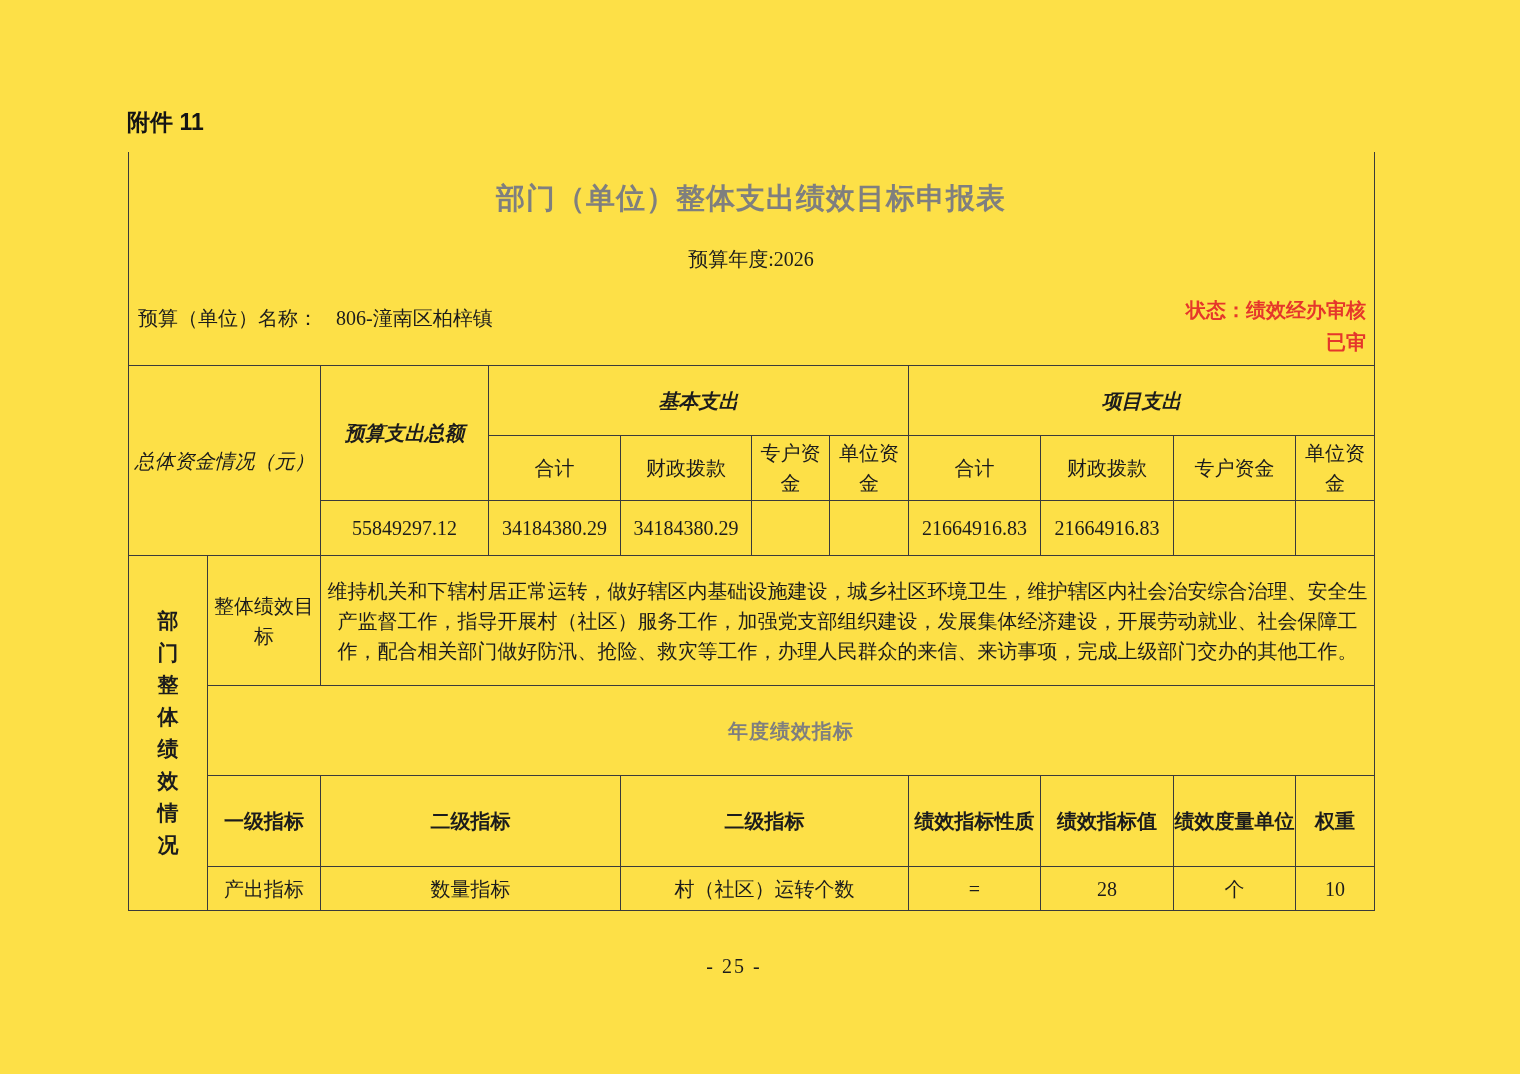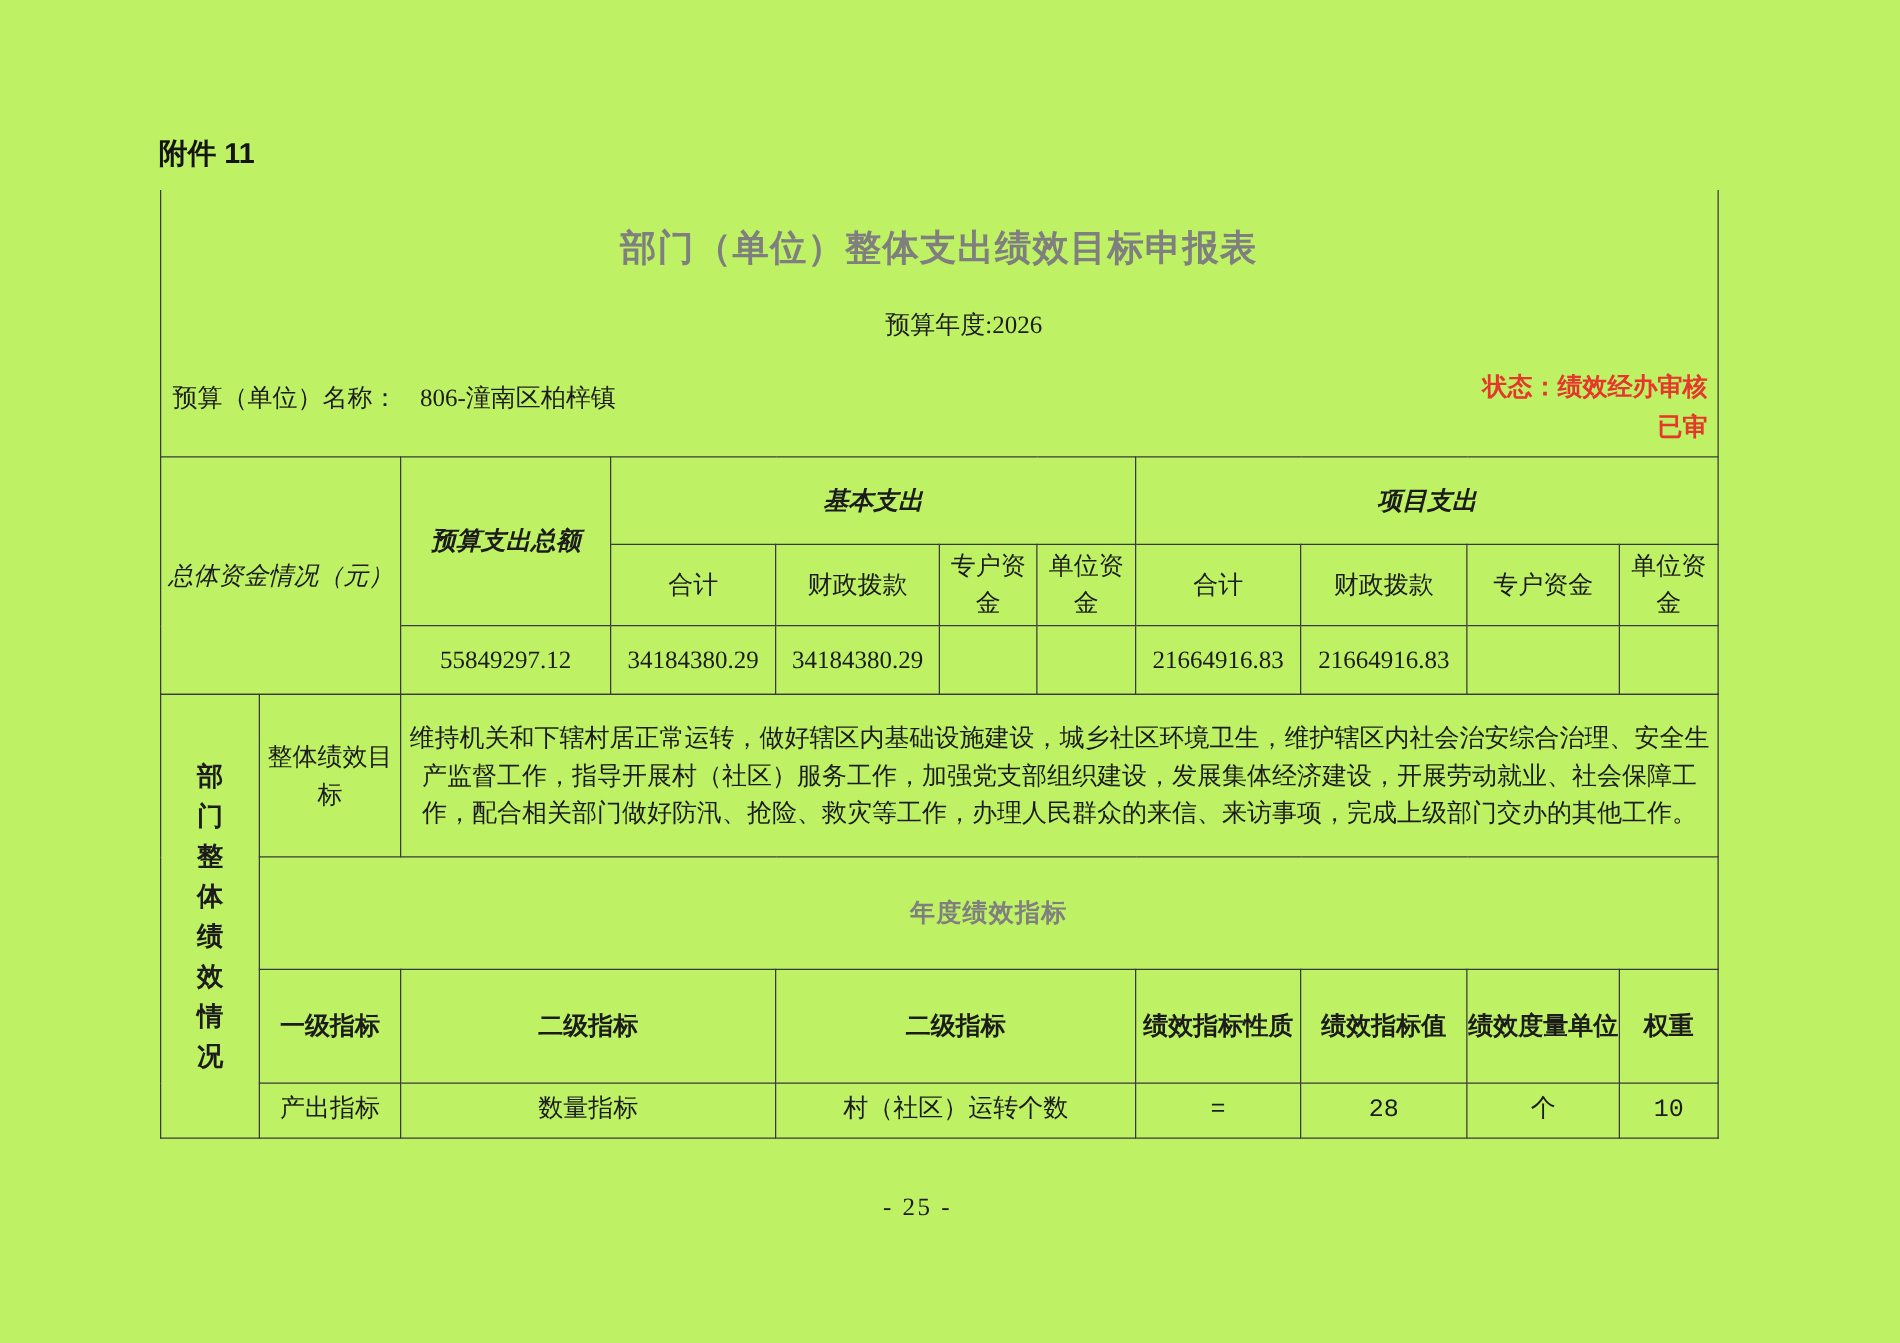--- a/index.html
+++ b/index.html
@@ -1,34 +1,34 @@
 <!DOCTYPE html>
 <html><head>
 <meta charset="utf-8">
 <style>
   html,body{margin:0;padding:0;background:#ffffff;}
   .page{
-    position:relative;width:1520px;height:1074px;background:#bef264;
+    position:relative;width:1520px;height:1074px;background:#fde047;
     font-family:"Liberation Serif","DejaVu Serif",serif;color:#1c1c1c;overflow:hidden;
   }
 
   .attachment{
     position:absolute;left:127px;top:107px;font-size:23px;font-weight:bold;color:#141414;
     font-family:"Liberation Sans","DejaVu Sans",sans-serif;
   }
   .frame-top{
     position:absolute;left:128px;top:152px;width:1245px;height:213px;
     border-left:1px solid #3a3a3a;border-right:1px solid #3a3a3a;
   }
   .doc-title{
     position:absolute;left:128px;top:179px;width:1246px;text-align:center;
     font-size:29px;font-weight:bold;color:#7f7f7f;letter-spacing:1px;
     font-family:"Liberation Sans","DejaVu Sans",sans-serif;
   }
-  .subtitle{position:absolute;left:128px;top:246px;width:1246px;text-align:center;font-size:20px;padding-left:20px;}
+  .subtitle{position:absolute;left:128px;top:246px;width:1246px;text-align:center;font-size:20px;}
   .unit-row{position:absolute;left:138px;top:305px;font-size:20px;}
   .unit-row .val{margin-left:18px;}
   .status{
     position:absolute;left:128px;top:294px;width:1238px;text-align:right;
     font-size:20px;font-weight:bold;line-height:32px;color:#e5372b;
   }
 
   table.tbl{
     position:absolute;left:128px;border-collapse:collapse;table-layout:fixed;
     font-size:20px;color:#1c1c1c;
@@ -42,21 +42,21 @@
   tr.h70>td{height:69px;font-style:italic;}
   tr.h65>td{height:64px;}
   tr.h55>td{height:54px;}
   tr.h130>td{height:129px;}
   tr.h90>td{height:89px;}
   tr.h91>td{height:90px;}
   tr.h44>td{height:43px;}
 
   .bold{font-weight:bold;}
   .num{text-align:right;padding-right:11px;}
-  .leftcell{text-align:left;padding-left:10px;font-family:Liberation Mono, monospace;}
+  .leftcell{text-align:left;padding-left:10px;}
   .nowrap{white-space:nowrap;}
   .pad10{padding:0 10px;}
   .pad8{padding:0 8px;}
   .goal-text{
     text-align:justify;vertical-align:top;padding:6px 6px 0 10px;line-height:33px;
   }
   .banner{
     font-family:"Liberation Sans","DejaVu Sans",sans-serif;
     font-weight:bold;font-size:20px;color:#7f7f7f;letter-spacing:1px;
   }

